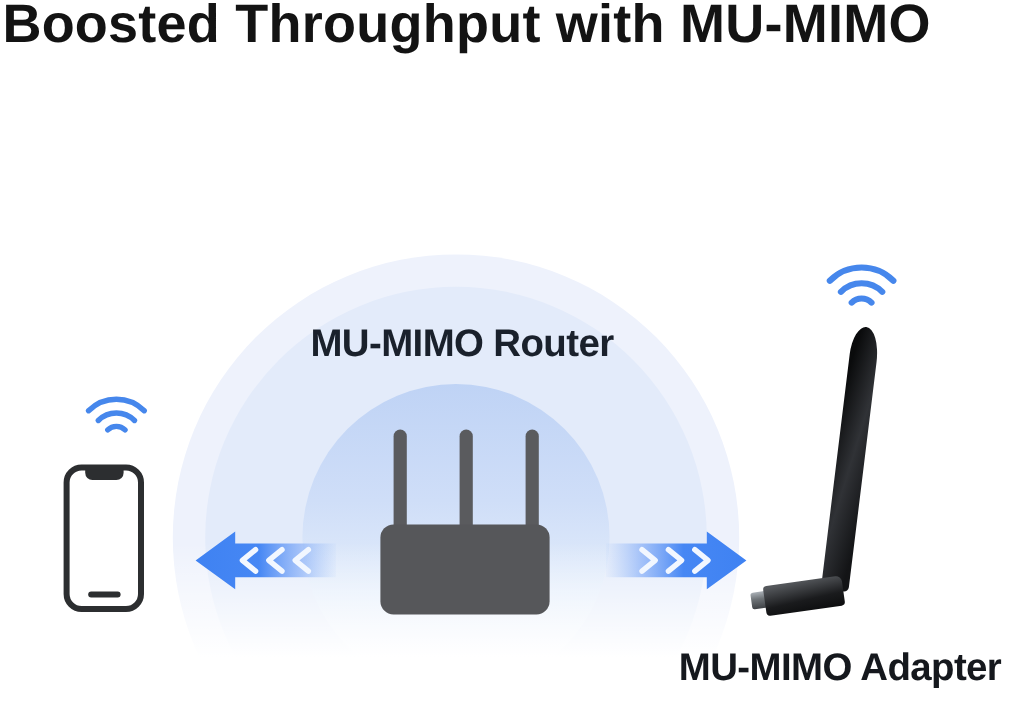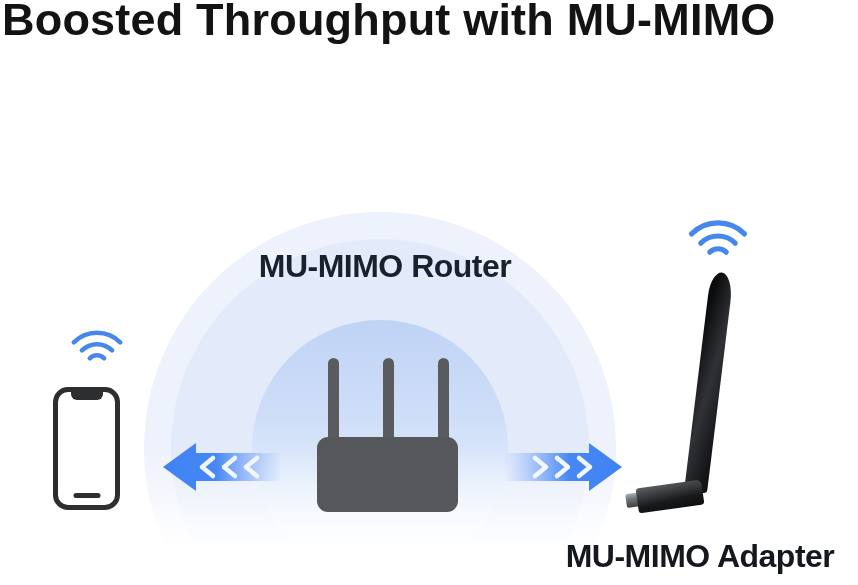--- a/index.html
+++ b/index.html
@@ -22,21 +22,21 @@
   .dome-fade{
     position:absolute;left:110px;top:452px;width:560px;height:133px;z-index:2;
     background:linear-gradient(180deg,rgba(255,255,255,0) 0%,#ffffff 72%);
   }
   
   .router{position:absolute;left:0;top:0;z-index:3;}
   .antenna{position:absolute;width:11px;height:82px;background:#5a5b5e;border-radius:6px 6px 0 0;top:358px;}
   .antenna.a1{left:328px;} .antenna.a2{left:383px;} .antenna.a3{left:438px;}
   .router-body{position:absolute;left:317px;top:437px;width:141px;height:75px;background:#56575a;border-radius:11px;}
   .router-label{
-    position:absolute;left:225px;top:248px;width:320px;z-index:3;text-align:center;
+    position:absolute;left:225px;top:268px;width:320px;z-index:3;text-align:center;
     font-size:32px;font-weight:700;letter-spacing:-0.5px;color:#1a212c;white-space:nowrap;
   }
   
   .arrow-svg{position:absolute;top:442px;z-index:3;}
   .arrow-svg.left{left:162px;}
   .arrow-svg.right{left:505px;}
   
   .phone-wifi{position:absolute;left:56px;top:319px;z-index:3;}
   .phone{
     position:absolute;left:53px;top:387px;width:67px;height:123px;z-index:3;

